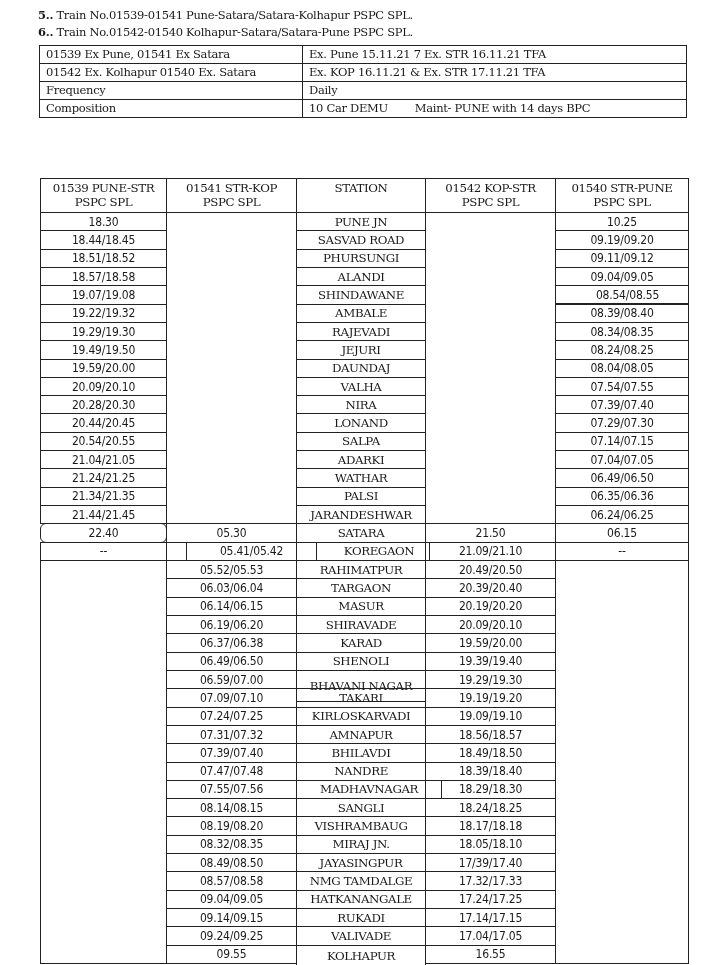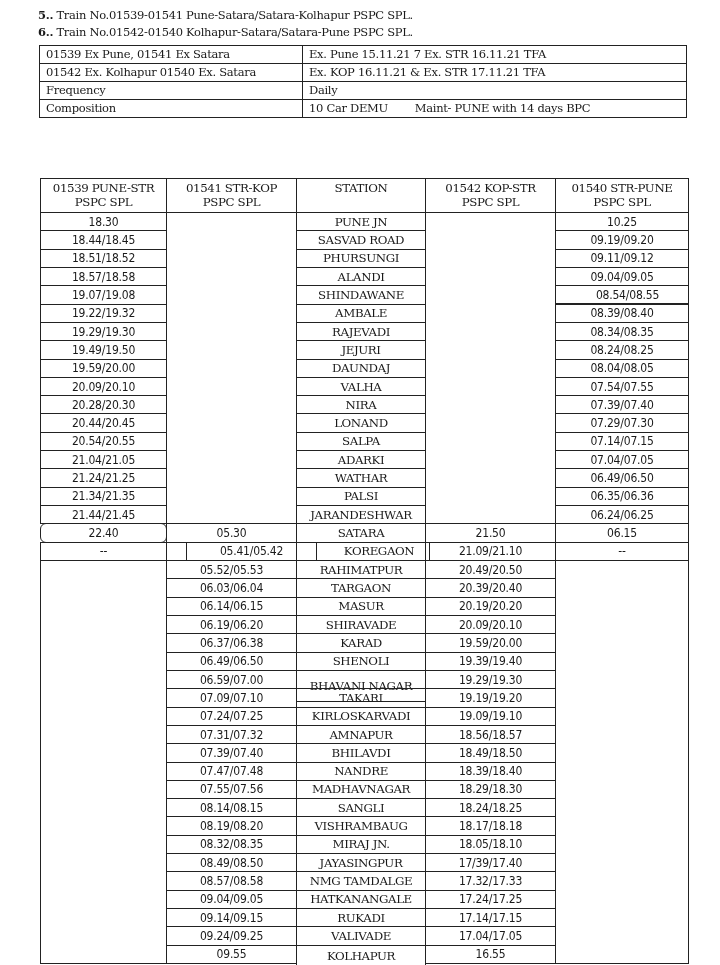--- a/index.html
+++ b/index.html
@@ -157,21 +157,21 @@
     <div class="cell" style="left: 296px; top: 596.659px; width: 130px; height: 19.3171px;">MASUR</div>
     <div class="cell" style="left: 296px; top: 614.976px; width: 130px; height: 19.3171px;">SHIRAVADE</div>
     <div class="cell" style="left: 296px; top: 633.293px; width: 130px; height: 19.3171px;">KARAD</div>
     <div class="cell" style="left: 296px; top: 651.61px; width: 130px; height: 19.3171px;">SHENOLI</div>
     <div class="cell" style="left: 296px; top: 669.927px; width: 130px; height: 32px;">BHAVANI NAGAR</div>
     <div class="cell" style="left: 296px; top: 688.244px; width: 130px; height: 19.3171px;">TAKARI</div>
     <div class="cell" style="left: 296px; top: 706.561px; width: 130px; height: 19.3171px;">KIRLOSKARVADI</div>
     <div class="cell" style="left: 296px; top: 724.878px; width: 130px; height: 19.3171px;">AMNAPUR</div>
     <div class="cell" style="left: 296px; top: 743.195px; width: 130px; height: 19.3171px;">BHILAVDI</div>
     <div class="cell" style="left: 296px; top: 761.512px; width: 130px; height: 19.3171px;">NANDRE</div>
-    <div class="cell" style="left: 296px; top: 779.829px; width: 130px; height: 19.3171px;">MADHAVNAGAR</div>
+    <div class="cell" style="left: 296px; top: 779.829px; width: 146px; height: 19.3171px;">MADHAVNAGAR</div>
     <div class="cell" style="left: 296px; top: 798.146px; width: 130px; height: 19.3171px;">SANGLI</div>
     <div class="cell" style="left: 296px; top: 816.463px; width: 130px; height: 19.3171px;">VISHRAMBAUG</div>
     <div class="cell" style="left: 296px; top: 834.78px; width: 130px; height: 19.3171px;">MIRAJ JN.</div>
     <div class="cell" style="left: 296px; top: 853.098px; width: 130px; height: 19.3171px;">JAYASINGPUR</div>
     <div class="cell" style="left: 296px; top: 871.415px; width: 130px; height: 19.3171px;">NMG TAMDALGE</div>
     <div class="cell" style="left: 296px; top: 889.732px; width: 130px; height: 19.3171px;">HATKANANGALE</div>
     <div class="cell" style="left: 296px; top: 908.049px; width: 130px; height: 19.3171px;">RUKADI</div>
     <div class="cell" style="left: 296px; top: 926.366px; width: 130px; height: 19.3171px;">VALIVADE</div>
     <div class="cell" style="left: 296px; top: 944.683px; width: 130px; height: 22px;">KOLHAPUR</div>
     <div class="blank" style="left: 425px; top: 212px; width: 131px; height: 312.39px;"></div>

